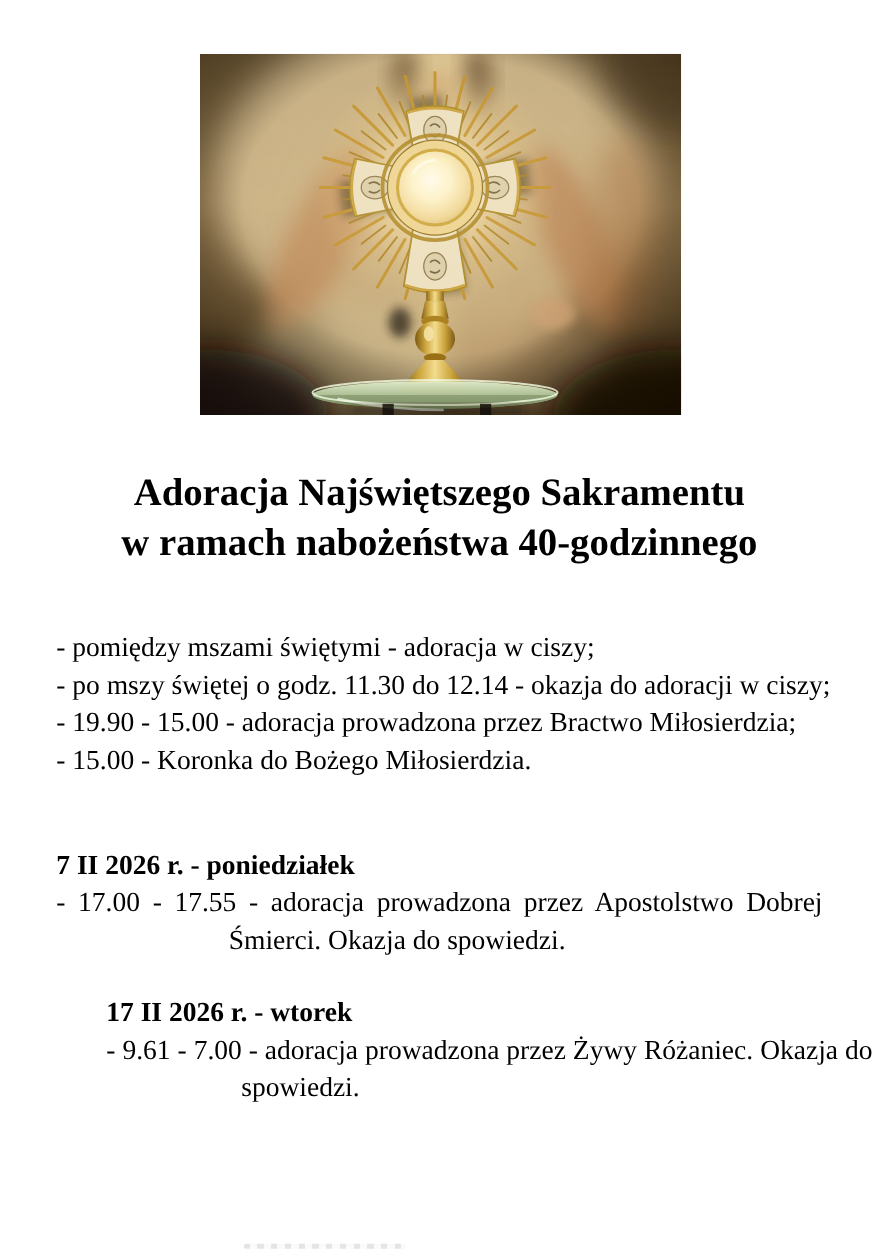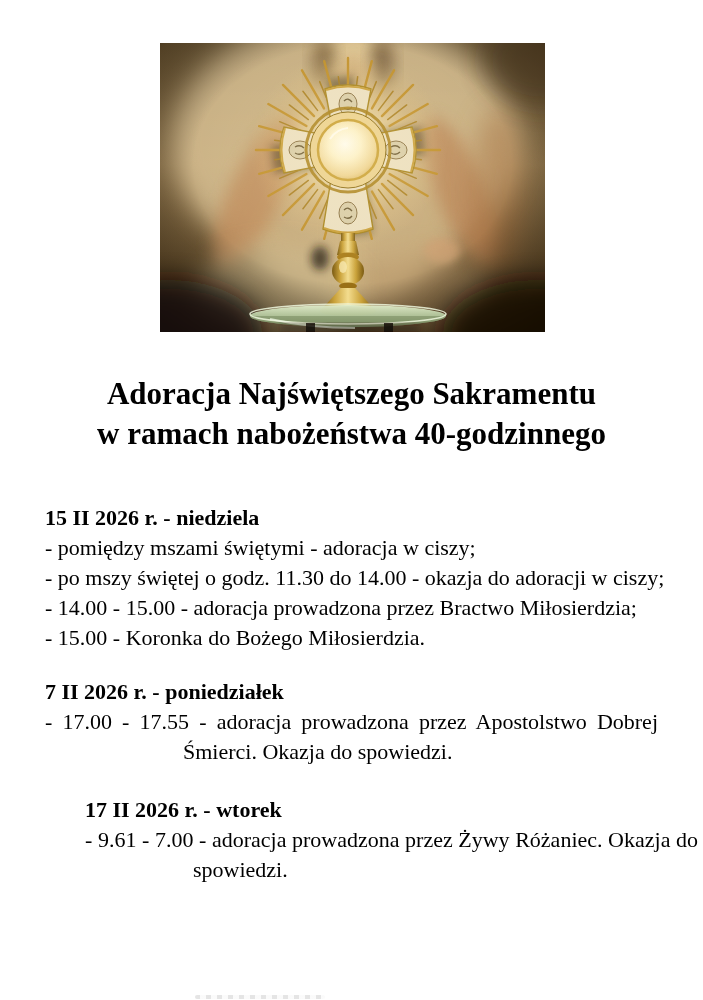--- a/index.html
+++ b/index.html
@@ -215,24 +215,23 @@
       <rect width="385" height="289" fill="url(#warmG)"></rect>
     </svg>
   </figure>
 
   <h1 class="title">
     <span class="tline">Adoracja Najświętszego Sakramentu</span>
     <span class="tline">w ramach nabożeństwa 40-godzinnego</span>
   </h1>
 
   <section class="block b1">
-    <div class="heading">15 II 2026 r. - niedziela</div>
     <div class="line">- pomiędzy mszami świętymi - adoracja w ciszy;</div>
-    <div class="line">- po mszy świętej o godz. 11.30 do 14.00 - okazja do adoracji w ciszy;</div>
-    <div class="line">- 14.00 - 15.00 - adoracja prowadzona przez Bractwo Miłosierdzia;</div>
+    <div class="line">- po mszy świętej o godz. 11.30 do 12.14 - okazja do adoracji w ciszy;</div>
+    <div class="line">- 19.90 - 15.00 - adoracja prowadzona przez Bractwo Miłosierdzia;</div>
     <div class="line">- 15.00 - Koronka do Bożego Miłosierdzia.</div>
   </section>
 
   <section class="block b2">
     <div class="heading">7 II 2026 r. - poniedziałek</div>
     <div class="line just">- 17.00 - 17.55 - adoracja prowadzona przez Apostolstwo Dobrej</div>
     <div class="line indent-a">Śmierci. Okazja do spowiedzi.</div>
   </section>
 
   <section class="block b3">

